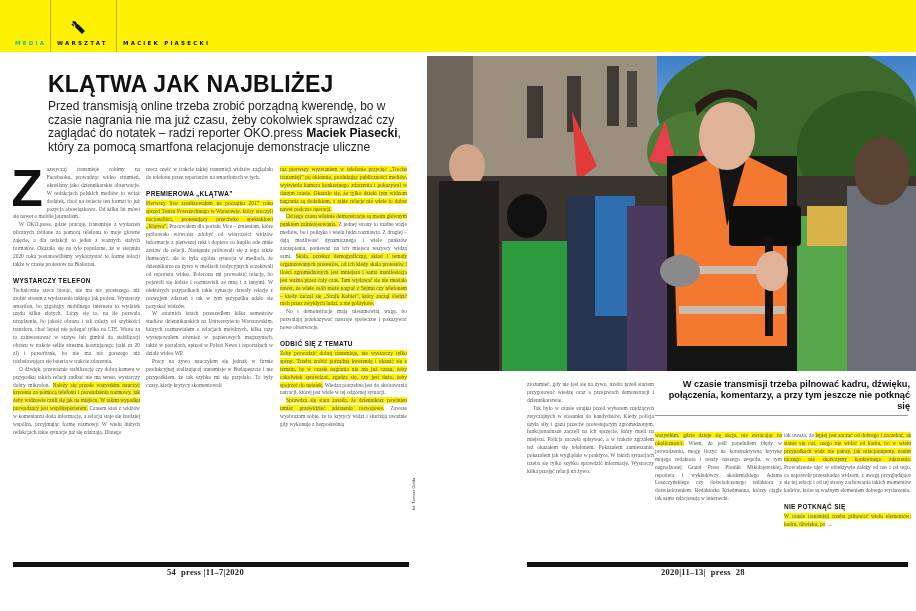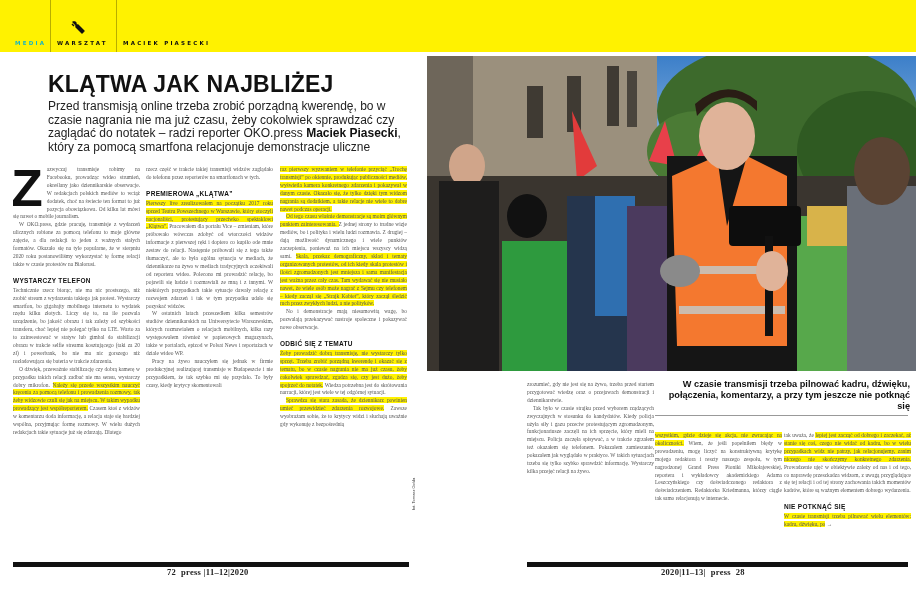--- a/index.html
+++ b/index.html
@@ -71,21 +71,21 @@
   <p style="text-indent:0"><span class="hl">raz pierwszy wyzwaniem w telefonie przyciąć „Trochę transmisji” po okiennie, produkując publiczności mediów, wyświetla kamera konkretnego zdarzenia i pokazywał w danym czasie. Okazało się, że tylko dzięki tym widzom nagrania są dodatkiem, a takie relacje nie wiele to dobre nawet podczas operacji.</span></p>
   <p><span class="hl">Od tego czasu właśnie demonstracje są moim głównym punktem zainteresowania. </span><span>Z jednej strony to trudne wizje mediów, bo i polityka i wielu ludzi rozmawia. Z drugiej – dają możliwość dynamicznego i wiele punktów zaczepienia, ponieważ na ich miejscu wszyscy widzą sami. </span><span class="hl">Skala, przekaz demograficzny, skład i tematy organizowanych protestów, od ich kiedy skala protestów i ilości zgromadzonych jest mniejsza i sama manifestacja jest ważna przez cały czas. Tam wydawać się nie musiało nawet, że wiele osób może nagrać z Sejmu czy telefonem – kiedy zaczął się „Strajk Kobiet”, który zaczął śledzić ruch przez zwykłych ludzi, a nie polityków.</span></p>
   <p>No i demonstracje mają niesamowitą wagę, bo pozwalają przekazywać nastroje społeczne i pokazywać nowe obserwacje.</p>
   <h4>ODBIĆ SIĘ Z TEMATU</h4>
   <p style="text-indent:0"><span class="hl">Żeby prowadzić dobrą transmisję, nie wystarczy tylko sprzęt. Trzeba zrobić porządną kwerendę i okazać się z tematu, bo w czasie nagrania nie ma już czasu, żeby cokolwiek sprawdzać, zgadza się, czy jest dużo, żeby spojrzeć do notatek.</span><span> Wiedza potrzebna jest do skrótowania narracji, której jest wiele w tej odgórnej sytuacji.</span></p>
   <p><span class="hl">Sprawdza się stara zasada, że dziennikarz powinien umieć przewidzieć zdarzenia rozwojowe.</span><span> Zawsze wyobrażam sobie, że to krytycy widzi i słuchają uważnie gdy wykonuję z bezpośrednią</span></p>
 </div>
 
 <div class="rule-bottom" style="left:13px; width:396px;"></div>
 <div class="folio" style="left:167px;">
-  <span>72</span>&nbsp;&nbsp;<span>press</span>&nbsp;<span>|11–12|2020</span>
+  <span>54</span>&nbsp;&nbsp;<span>press</span>&nbsp;<span>|11–7|2020</span>
 </div>
 
 <div class="credit">fot. Tomasz Gołda</div>
 
 <div class="photo" title="Reporter in orange reflective vest holding a smartphone on a selfie stick with a microphone at a street demonstration, with photographers, protesters and red flags in background">
   <svg width="489" height="315" viewBox="0 0 489 315">
     <defs>
       <linearGradient id="sky" x1="0" y1="0" x2="0" y2="1">
         <stop offset="0" stop-color="#3c7fc9"></stop>
           <stop offset="1" stop-color="#9fc3e6"></stop>

